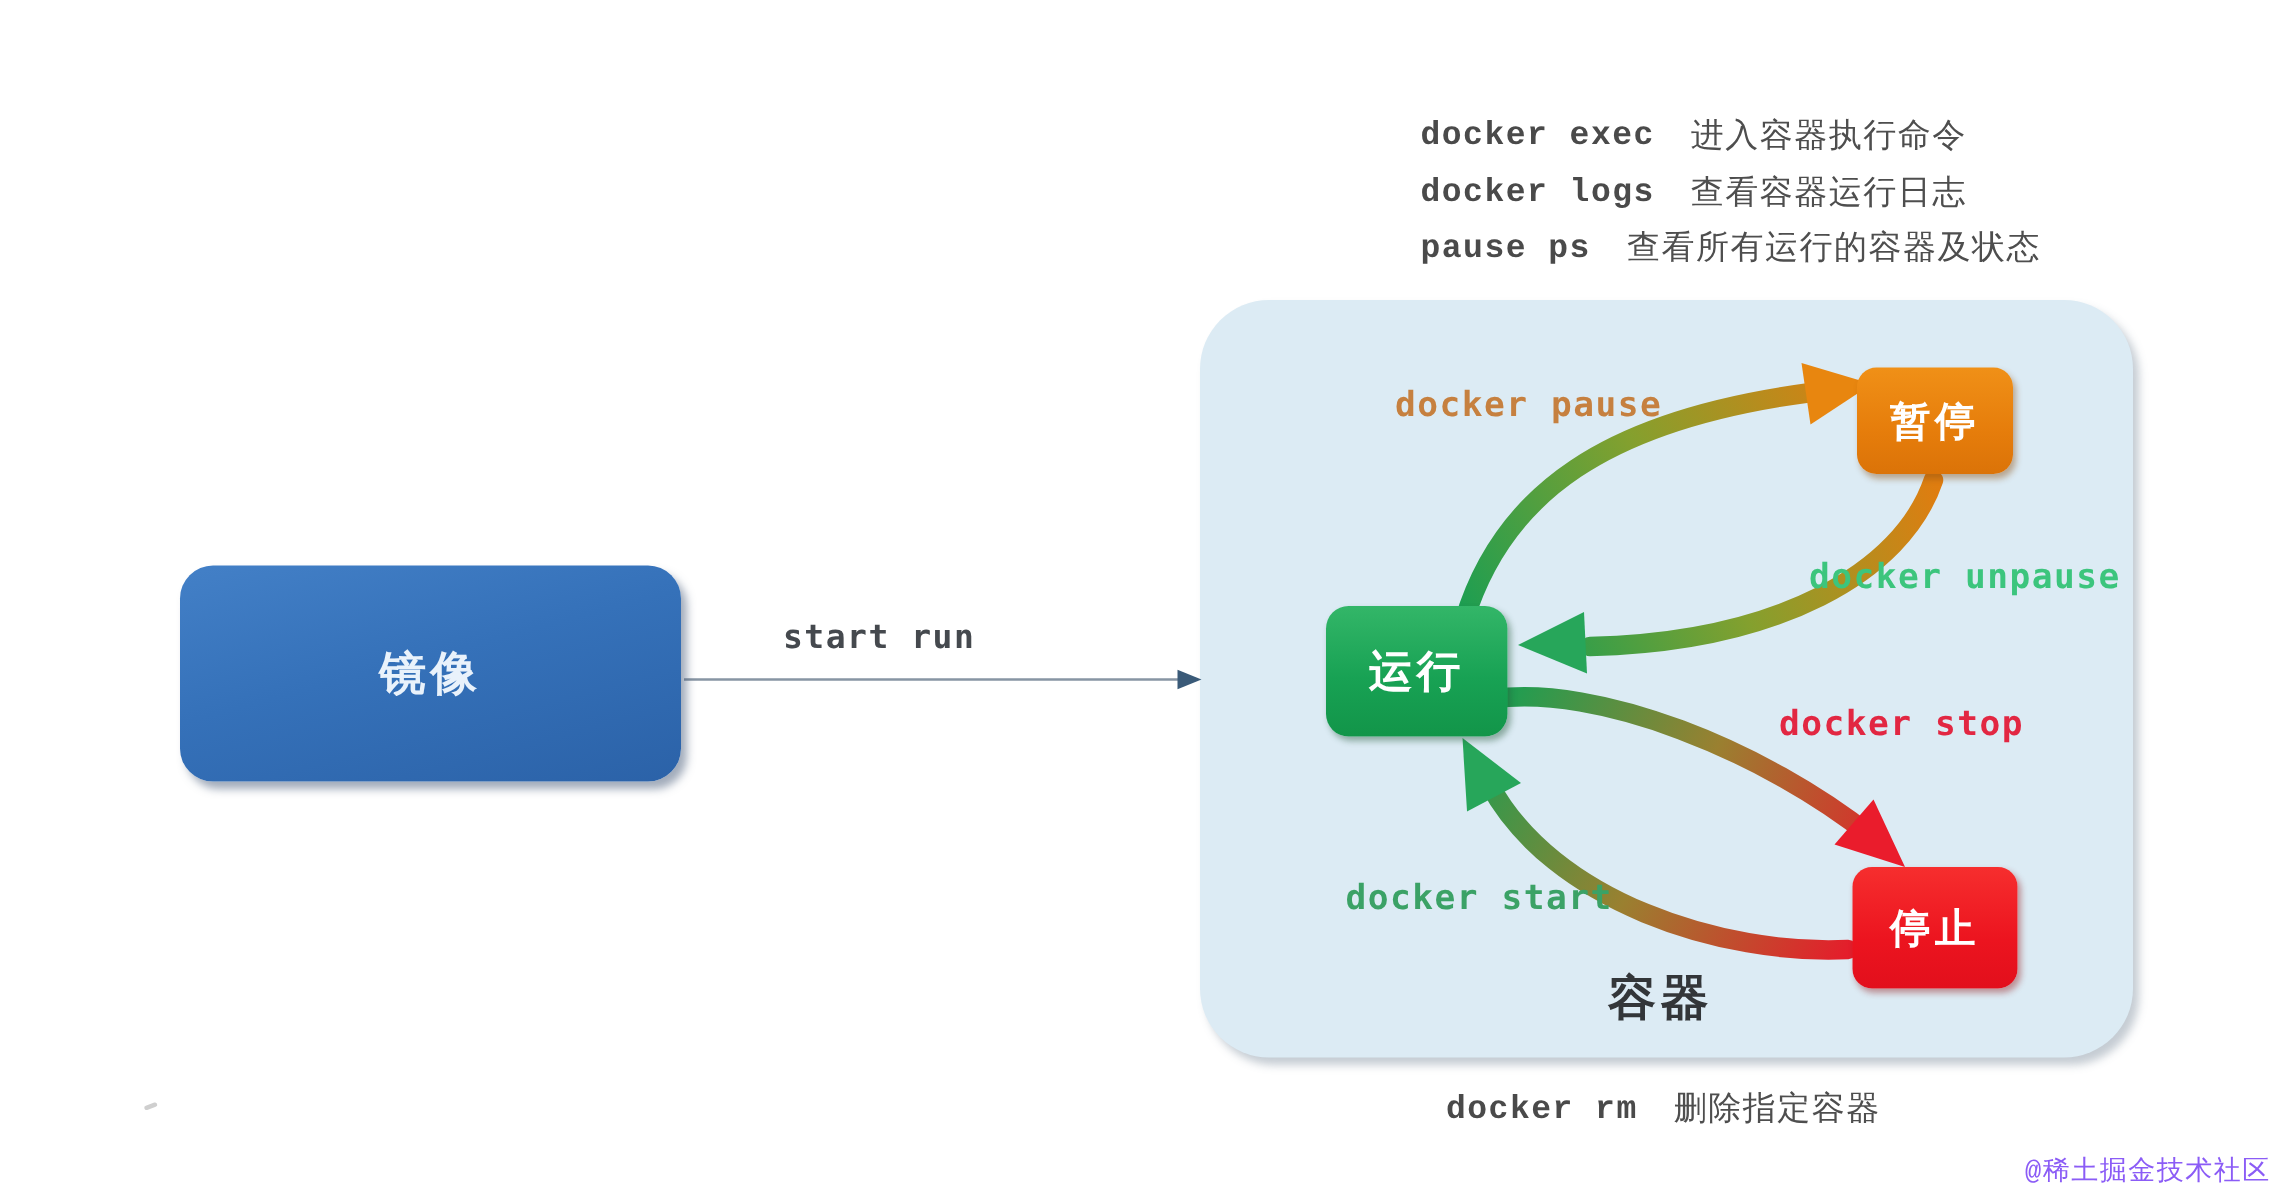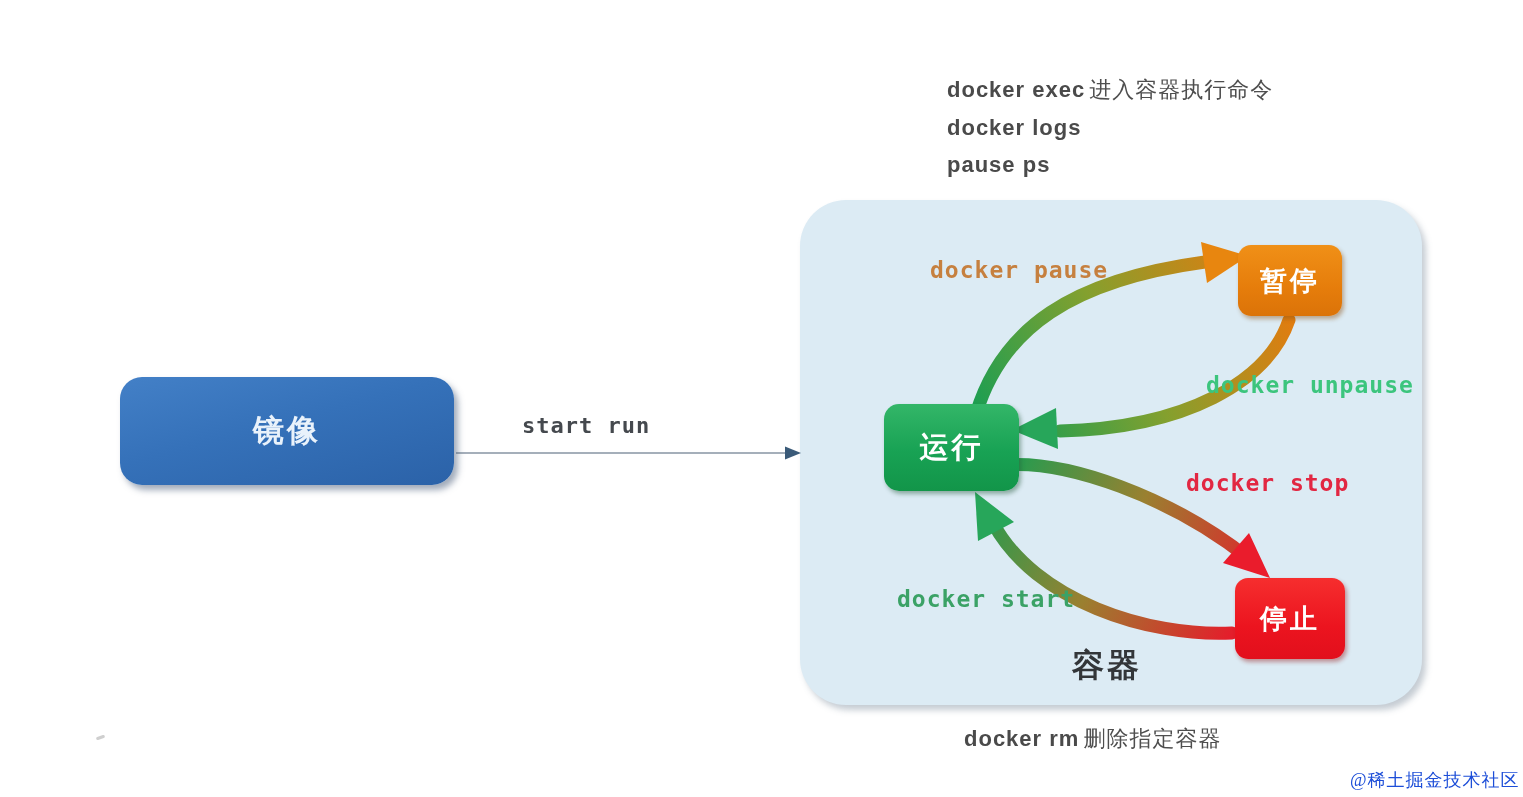--- a/index.html
+++ b/index.html
@@ -8,47 +8,47 @@
     font-family:"Liberation Sans","DejaVu Sans",sans-serif;
     overflow:hidden;
   }
   .abs{position:absolute;}
   
   .cmd-line{
     position:absolute;left:947px;height:28px;white-space:nowrap;
     color:#4e4e4e;font-size:22px;display:flex;align-items:center;
   }
   .cmd-line .code{
-    font-family:Liberation Sans, sans-serif;
-    font-weight:bold;margin-right:4px;letter-spacing:1px;color:#4a4a4a;
+    font-family:Liberation Mono, monospace;
+    font-weight:bold;margin-right:24px;letter-spacing:1px;color:#4a4a4a;
   }
   .cmd-line .desc{font-weight:500;color:#4e4e4e;letter-spacing:1px;}
   
   .panel{
     left:800px;top:200px;width:622px;height:505px;border-radius:46px;
     background:#dcebf4;z-index:1;
     box-shadow:4px 5px 6px rgba(90,110,130,0.35);
   }
   .panel-title{
     left:1072px;top:644px;width:90px;font-size:32px;font-weight:bold;
     color:#333639;z-index:4;letter-spacing:3px;
   }
   
   .node{
     position:absolute;display:flex;align-items:center;justify-content:center;
     color:#fff;font-weight:bold;z-index:3;letter-spacing:3px;
   }
   .node-image{
-    left:120px;top:377px;width:334px;height:108px;border-radius:22px;
+    left:120px;top:377px;width:334px;height:144px;border-radius:22px;
     background:linear-gradient(165deg,#4380c7 0%,#3571b9 45%,#2b62a8 100%);
     box-shadow:4px 5px 6px rgba(70,90,120,0.5);
     font-size:31px;color:#e9f2fb;
   }
   .node-running{
-    left:884px;top:404px;width:135px;height:87px;border-radius:15px;
+    left:884px;top:404px;width:121px;height:87px;border-radius:15px;
     background:linear-gradient(180deg,#33b668 0%,#18a254 55%,#129549 100%);
     box-shadow:2px 3px 4px rgba(40,90,60,0.45);
     font-size:29px;
   }
   .node-paused{
     left:1238px;top:245px;width:104px;height:71px;border-radius:13px;
     background:linear-gradient(180deg,#f09017 0%,#e67d0b 60%,#db7308 100%);
     box-shadow:2px 3px 4px rgba(140,80,20,0.45);
     font-size:27px;
   }
@@ -70,41 +70,43 @@
   .tlabel.start{left:897px;top:586px;color:#3ba266;}
   .run-label{
     left:522px;top:413px;z-index:4;color:#45494e;
     font-family:"DejaVu Sans Mono","Liberation Mono",monospace;
     font-weight:bold;font-size:22px;letter-spacing:1px;white-space:nowrap;
   }
   
   svg.flow{left:0;top:0;z-index:2;}
   
   .watermark{
-    left:1350px;top:768px;color:#1d4ed8;font-size:18px;
-    font-family:Liberation Serif, serif;
+    left:1350px;top:768px;color:#8b5cf6;font-size:18px;
+    font-family:Liberation Mono, monospace;
     letter-spacing:1px;z-index:5;white-space:nowrap;
   }
   .artifact{
     left:96px;top:736px;width:9px;height:3px;background:#cfcfcf;
     transform:rotate(-20deg);border-radius:2px;z-index:5;
   }
 </style>
 </head>
 <body>
 
 <div class="cmd-line" style="top:76px">
   <span class="code">docker exec</span>
   <span class="desc">进入容器执行命令</span>
 </div>
 <div class="cmd-line" style="top:114px">
   <span class="code">docker logs</span>
+  <span class="desc">查看容器运行日志</span>
 </div>
 <div class="cmd-line" style="top:151px">
   <span class="code">pause ps</span>
+  <span class="desc">查看所有运行的容器及状态</span>
 </div>
 
 <div class="abs panel"></div>
 <div class="abs panel-title">容器</div>
 
 <svg class="abs flow" width="1523" height="797" viewBox="0 0 1523 797">
   <defs>
     <linearGradient id="gradPause" gradientUnits="userSpaceOnUse" x1="976" y1="414" x2="1248" y2="258">
       <stop offset="0" stop-color="#1b9e52"></stop>
         <stop offset="0.5" stop-color="#84a02e"></stop>

